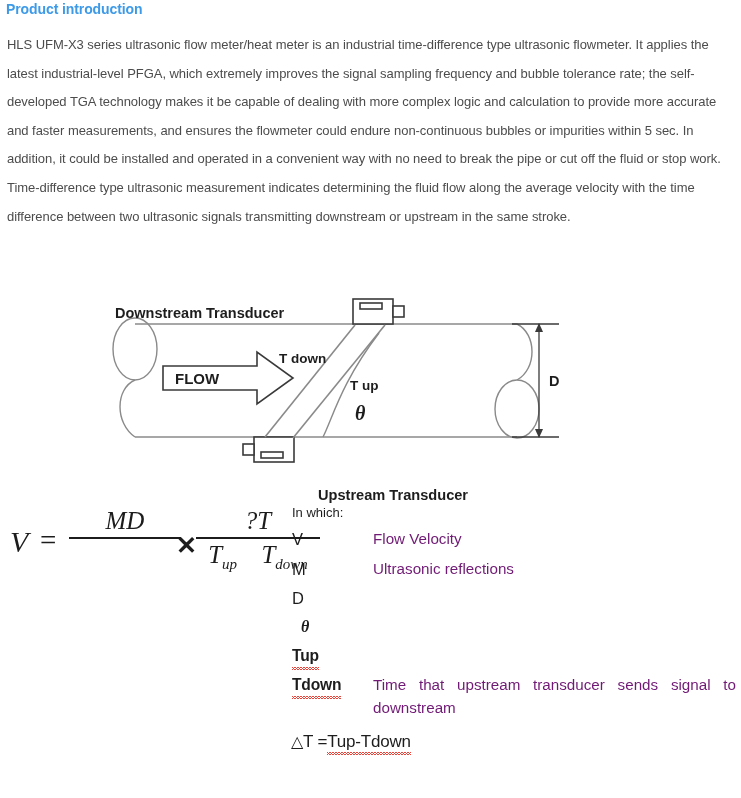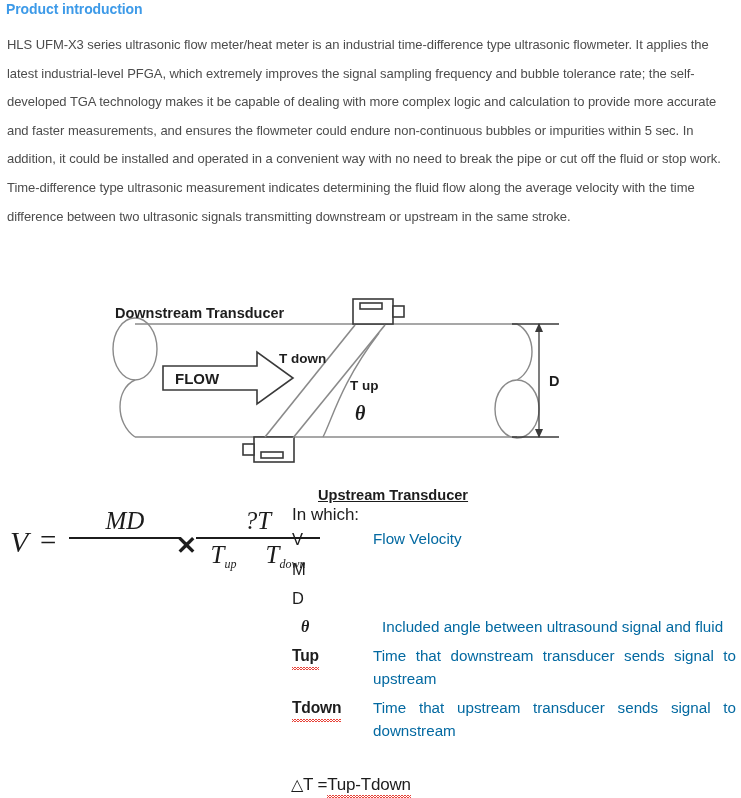--- a/index.html
+++ b/index.html
@@ -93,41 +93,40 @@
   #frac-1 .den .ital { font-style: italic; font-size: 29px; font-weight: bold;}
   #f-times {
     left: 168px; top: 36px;
     font-size: 25px;
     font-weight: bold;
     font-family: "Liberation Sans", sans-serif;
   }
   #frac-2 { left: 188px; top: 11px; width: 124px; }
   #frac-2 .den { display: flex; justify-content: space-around; font-style: italic; }
   .sub {
-    font-size: 12px;
+    font-size: 15px;
     font-style: italic;
     vertical-align: -0.42em;
   }
 
   
   #upstream-label {
     position: absolute;
     left: 318px;
     top: 487px;
     font-size: 14.6px;
     font-weight: bold;
     color: #1d1d1d;
     white-space: nowrap;
-    text-decoration: underline;
   }
   #in-which {
     position: absolute;
     left: 292px;
     top: 505px;
-    font-size: 17px;
+    font-size: 13px;
     color: #1d1d1d;
     white-space: nowrap;
   }
   #definition-list {
     position: absolute;
     left: 292px;
     top: 528px;
     width: 444px;
   }
   .def-row {
@@ -152,21 +151,21 @@
   }
   .def-sym.word {
     font-size: 15.6px;
     font-weight: bold;
     letter-spacing: -0.2px;
   }
   .def-text {
     flex: 1;
     font-size: 15.2px;
     line-height: 22.5px;
-    color: #0369a1;
+    color: #701a75;
     text-align: justify;
     text-justify: inter-word;
   }
   .def-text.nojust { text-align: left; }
 
   
   .squiggle {
     position: relative;
     display: inline-block;
   }
@@ -180,21 +179,21 @@
     background-image:
       linear-gradient(45deg, transparent 40%, #e8443a 40%, #e8443a 60%, transparent 60%),
       linear-gradient(-45deg, transparent 40%, #e8443a 40%, #e8443a 60%, transparent 60%);
     background-size: 3px 3px;
     background-repeat: repeat-x;
   }
 
   #delta-equation {
     position: absolute;
     left: 291px;
-    top: 775px;
+    top: 732px;
     font-size: 17px;
     color: #1d1d1d;
     white-space: nowrap;
     letter-spacing: -0.2px;
   }
   #delta-equation .tri {
     font-size: 16px;
   }
 </style>
 </head>
@@ -290,31 +289,30 @@
 
 <div id="in-which">In which:</div>
 
 <div id="definition-list">
   <div class="def-row">
     <div class="def-sym">V</div>
     <div class="def-text nojust">Flow Velocity</div>
   </div>
   <div class="def-row">
     <div class="def-sym">M</div>
+    <div class="def-text nojust">Ultrasonic reflections</div>
   </div>
   <div class="def-row">
     <div class="def-sym">D</div>
   </div>
   <div class="def-row">
     <div class="def-sym theta">θ</div>
-    <div class="def-text">Included angle between ultrasound signal and fluid</div>
   </div>
   <div class="def-row">
     <div class="def-sym word"><span class="squiggle">Tup</span></div>
-    <div class="def-text">Time that downstream transducer sends signal to upstream</div>
   </div>
   <div class="def-row">
     <div class="def-sym word"><span class="squiggle">Tdown</span></div>
     <div class="def-text">Time that upstream transducer sends signal to downstream</div>
   </div>
 </div>
 
 <div id="delta-equation"><span class="tri">△</span><span>T =</span><span class="squiggle">Tup-Tdown</span></div>
 
 </body></html>

